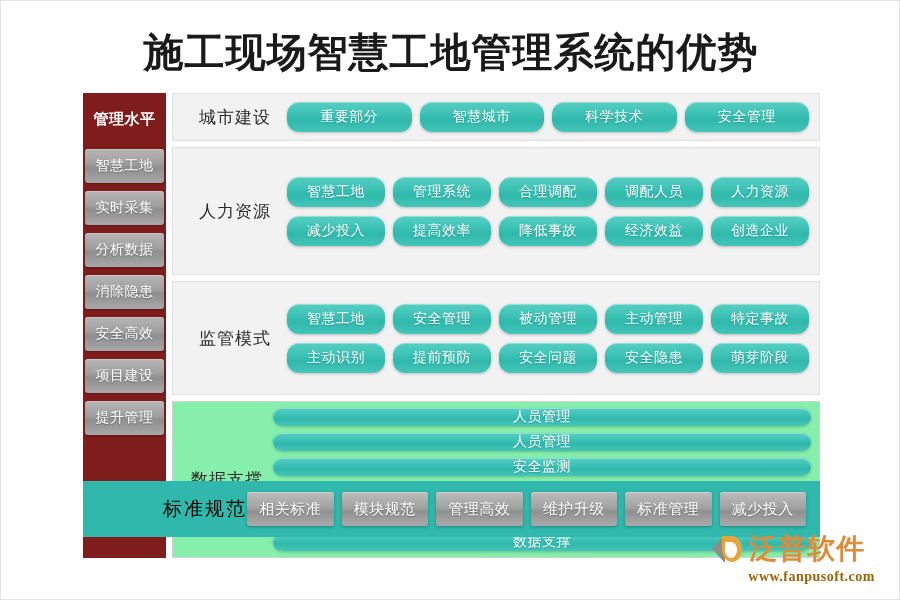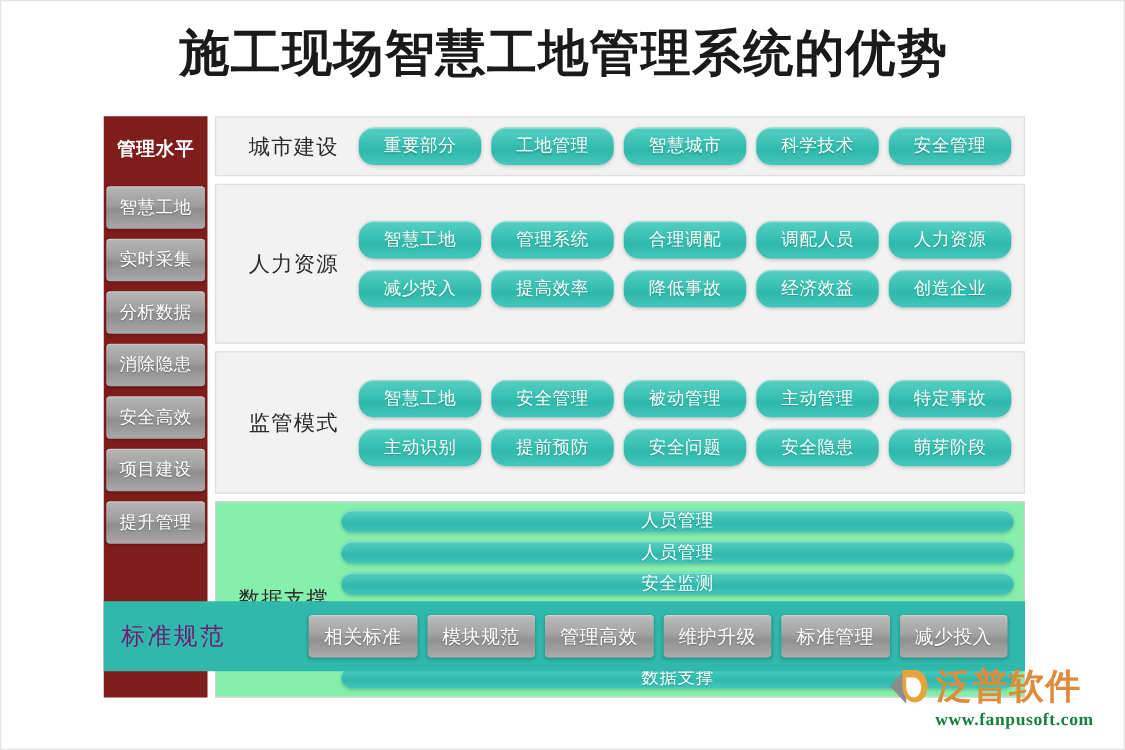--- a/index.html
+++ b/index.html
@@ -16,21 +16,21 @@
     position: relative;
     width: 900px;
     height: 600px;
     background: #ffffff;
     border: 1px solid #e3e3e3;
   }
 
   
   .page-title {
     position: absolute;
-    top: 14px;
+    top: 24px;
     left: 0;
     width: 900px;
     text-align: center;
     font-family: "Liberation Serif", "DejaVu Serif", serif;
     font-size: 40px;
     font-weight: 700;
     color: #1a1a1a;
     letter-spacing: 1px;
     white-space: nowrap;
   }
@@ -170,24 +170,24 @@
     width: 737px;
     height: 56px;
     background: #2fb8ab;
     display: flex;
     align-items: center;
     padding: 0 14px;
   }
   .bottom-label {
     flex: 0 0 auto;
     width: 150px;
-    text-align: left;
+    text-align: right;
     font-family: Liberation Serif, serif;
     font-size: 19px;
-    color: #701a75;
+    color: #000000;
     letter-spacing: 2px;
     white-space: nowrap;
   }
   .bottom-tags { flex: 1 1 auto; display: flex; gap: 8px; }
   .bottom-btn {
     flex: 1 1 0;
     height: 34px;
     display: flex;
     align-items: center;
     justify-content: center;
@@ -237,21 +237,21 @@
     font-weight: 700;
     color: #e08b3a;
     letter-spacing: 1px;
   }
   .logo-url {
     margin-top: 1px;
     margin-left: 36px;
     font-family: "Liberation Serif", "DejaVu Serif", serif;
     font-size: 14px;
     font-weight: 700;
-    color: #15803d;
+    color: #a16207;
     letter-spacing: 0.5px;
   }
 </style>
 </head>
 <body>
 
 <div id="page">
 
   <div class="page-title">施工现场智慧工地管理系统的优势</div>
 
@@ -278,21 +278,20 @@
         <div class="left-spacer"></div>
       </div>
 
       <div class="right-col">
 
         <div class="panel">
           <div class="panel-label">城市建设</div>
           <div class="panel-body">
             <div class="tag-row">
               <div class="tag">重要部分</div>
-              <div class="tag">工地管理</div>
               <div class="tag">智慧城市</div>
               <div class="tag">科学技术</div>
               <div class="tag">安全管理</div>
             </div>
           </div>
         </div>
 
         <div class="panel" style="height:128px;">
           <div class="panel-label">人力资源</div>
           <div class="panel-body">

